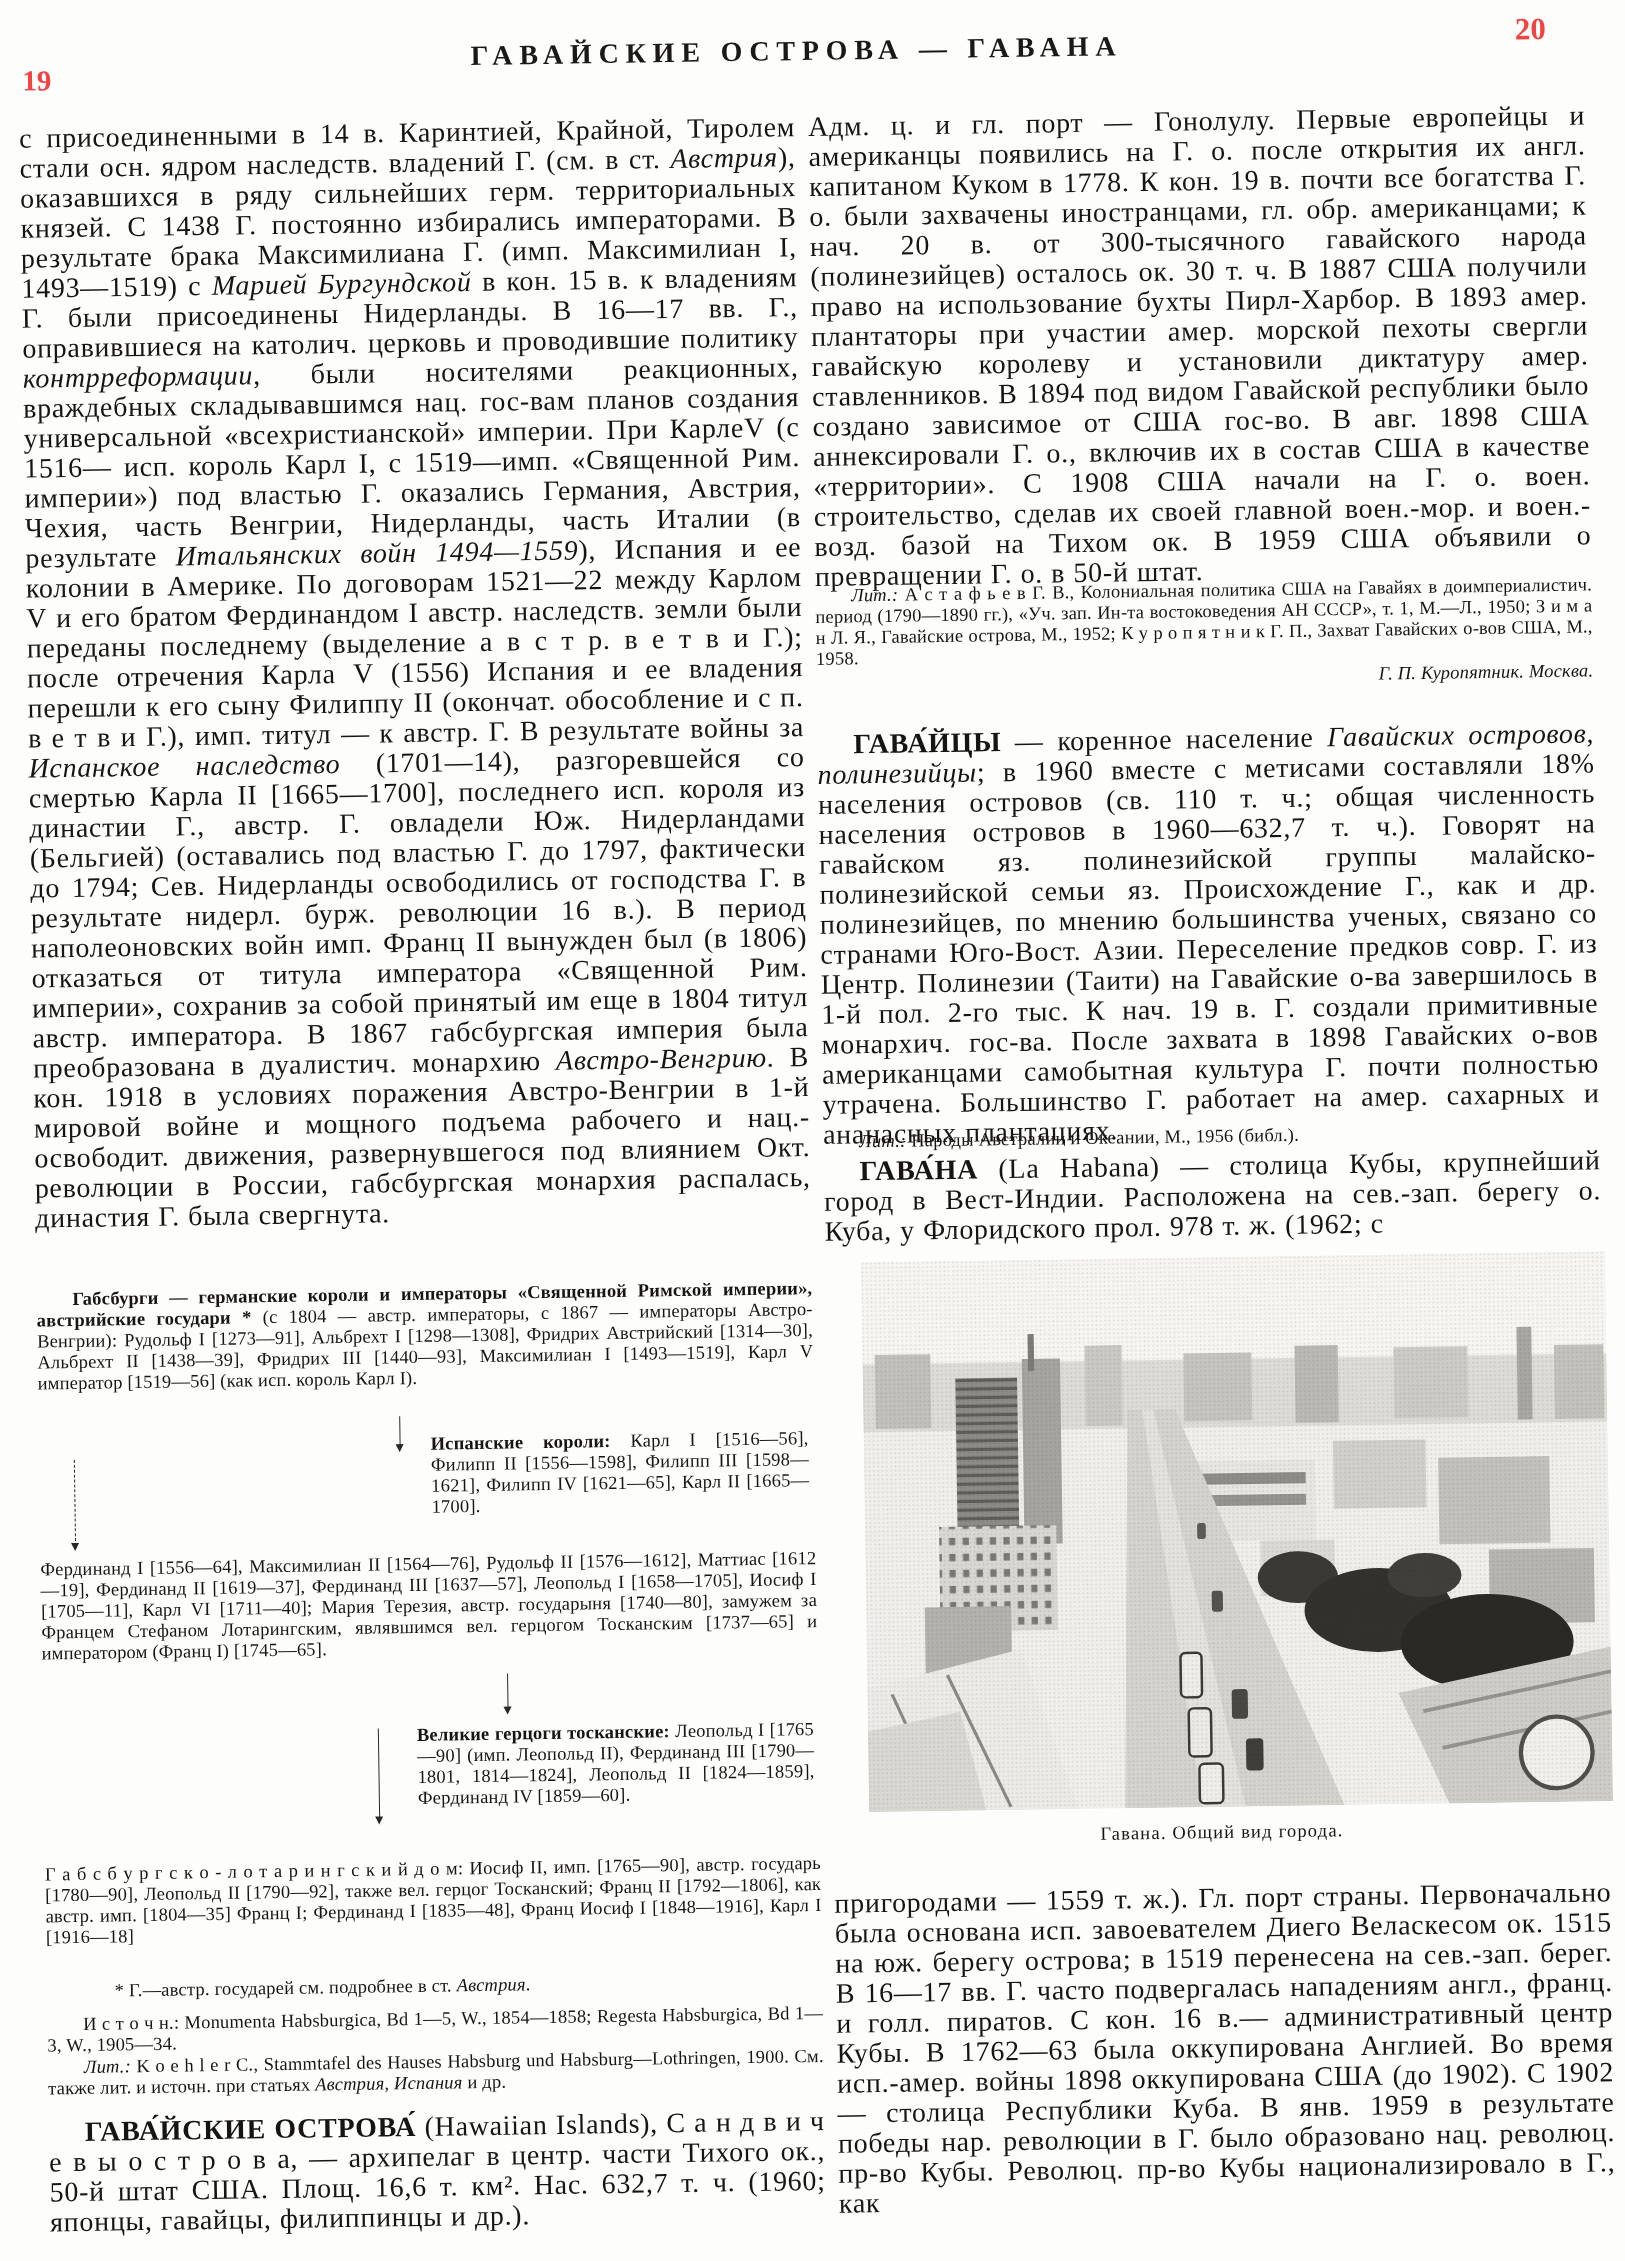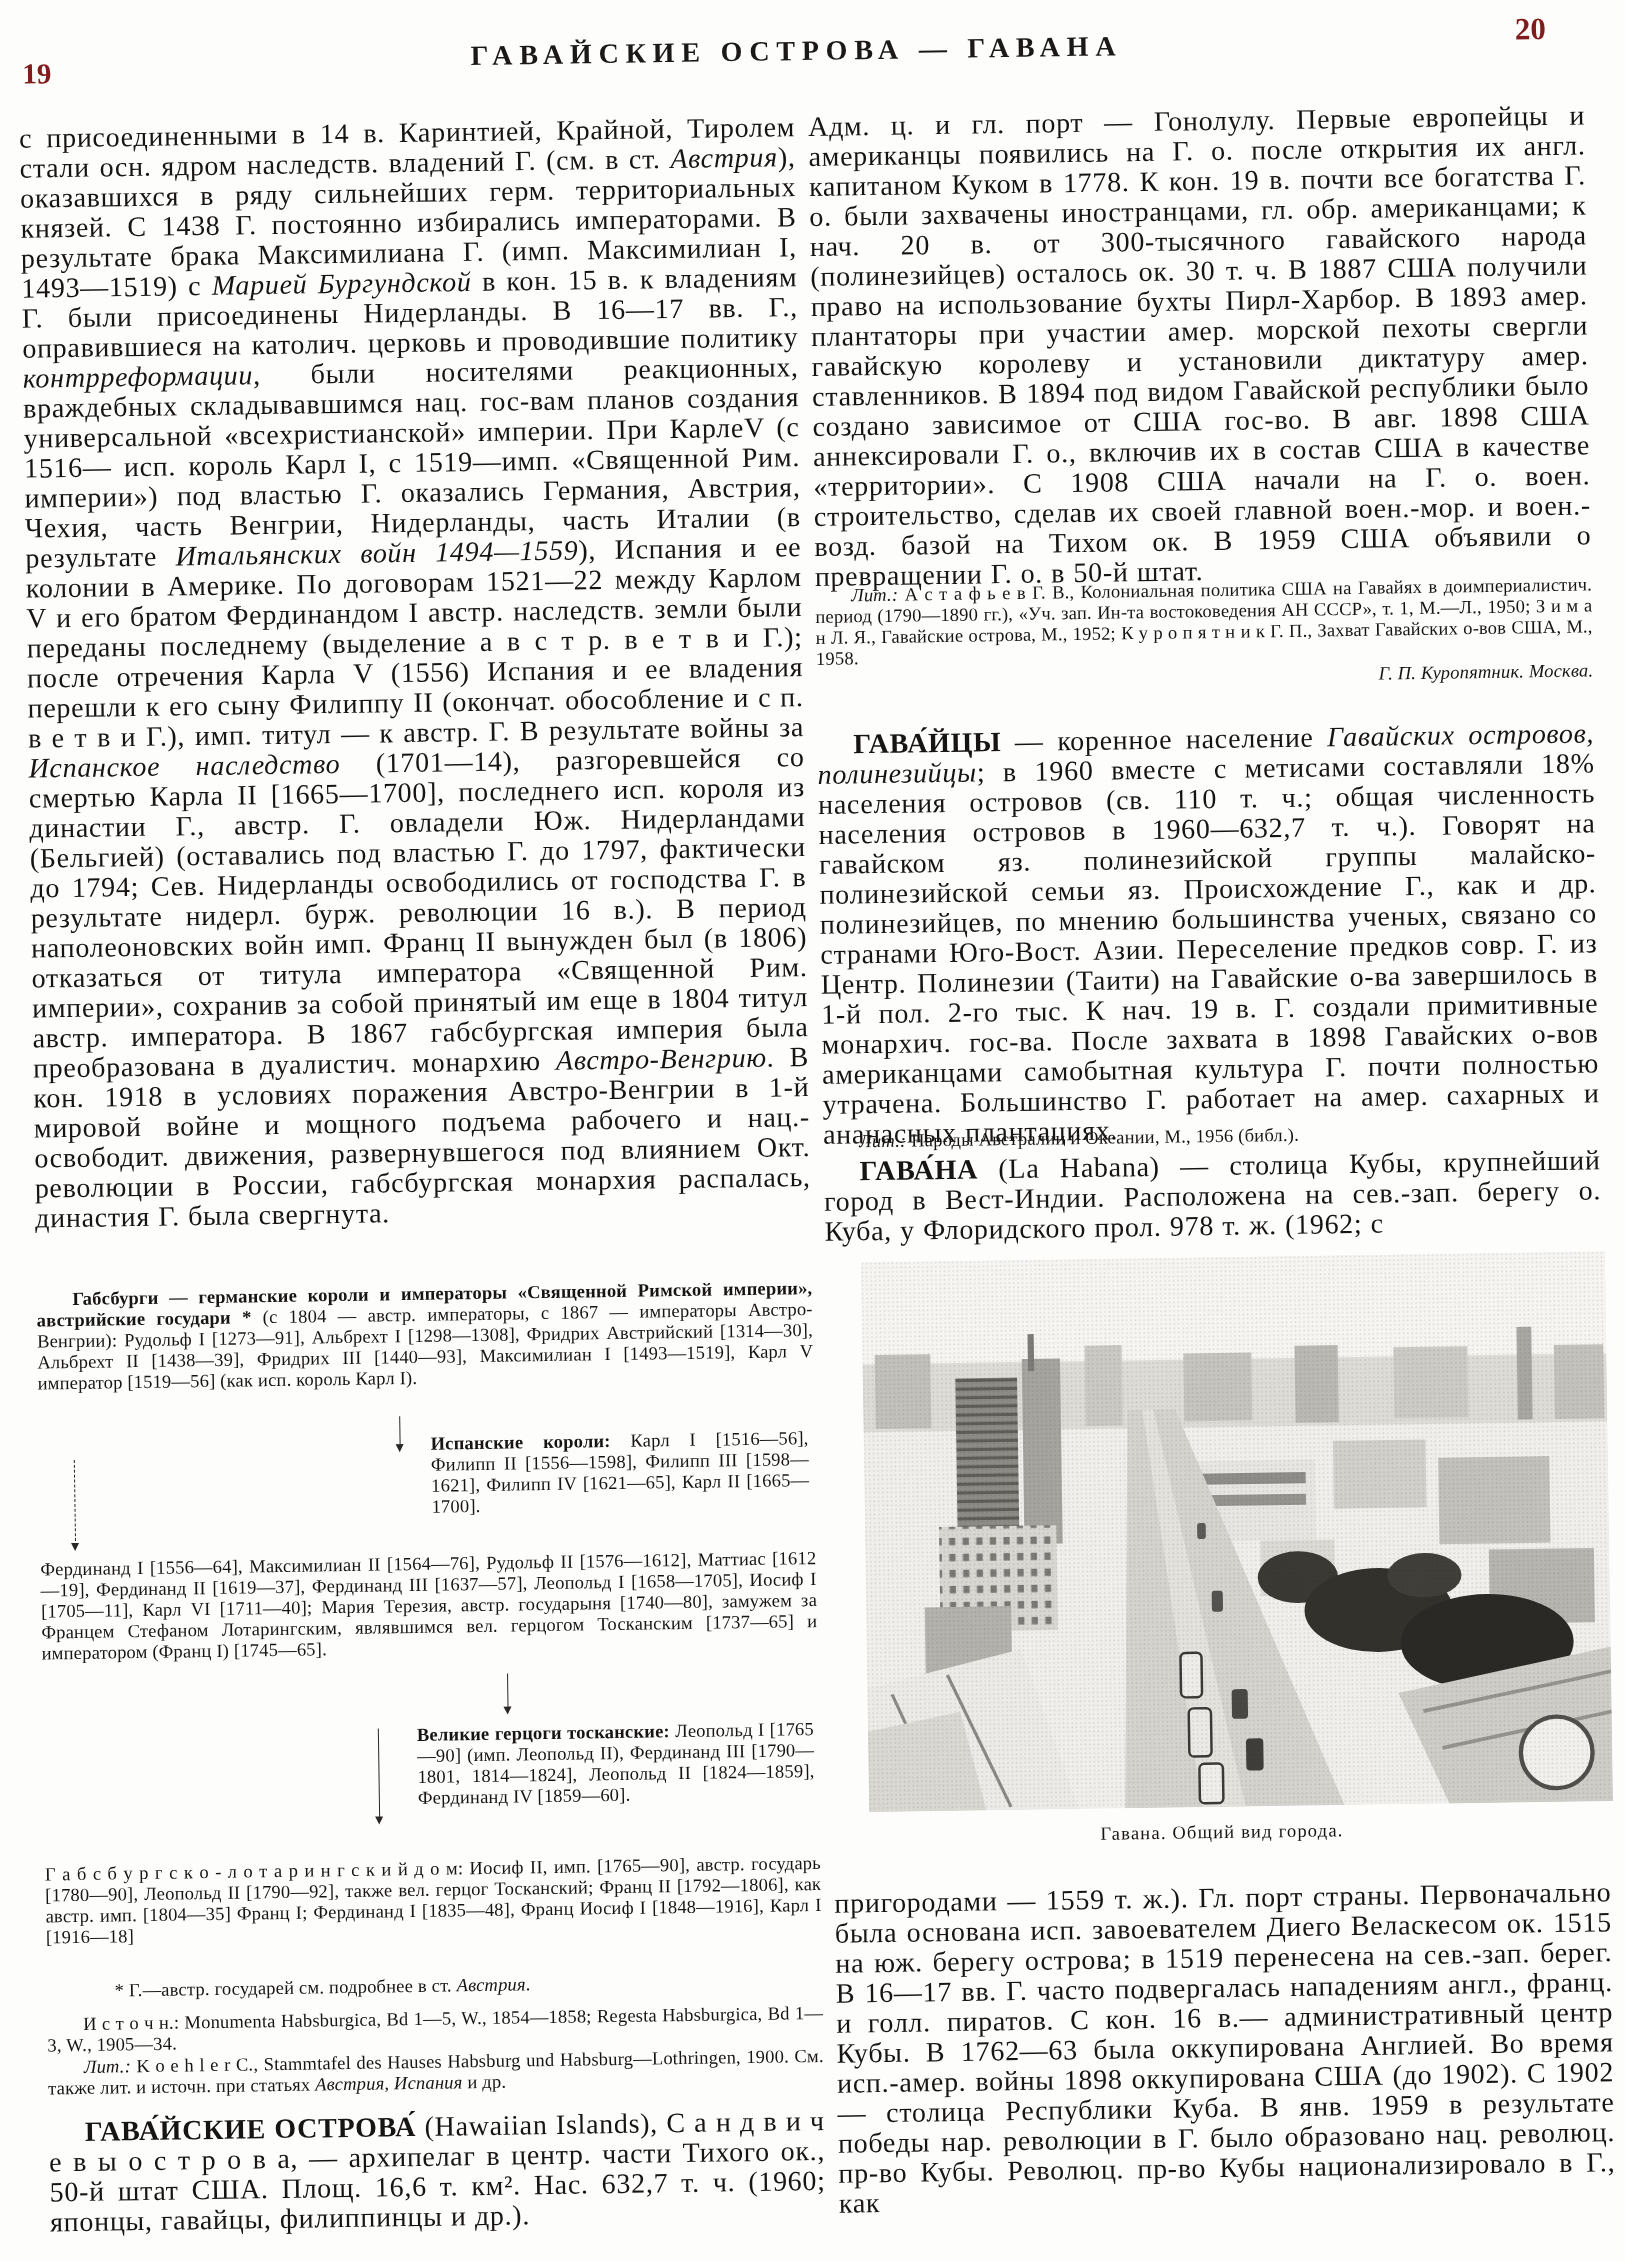--- a/index.html
+++ b/index.html
@@ -5,21 +5,21 @@
   html,body{margin:0;padding:0;background:#e9e7e2;}
   .page{
     position:relative;width:1625px;height:2261px;
     background:#fdfdfb;overflow:hidden;
     font-family:"Liberation Serif","DejaVu Serif",serif;
     color:#171513;
   }
   .sheet{position:absolute;left:0;top:0;width:1625px;height:2261px;
     transform:rotate(-0.85deg);transform-origin:50% 50%;}
   .abs{position:absolute;}
-  .pagenum{font-size:29px;font-weight:bold;color:#7f1d1d;}
+  .pagenum{font-size:29px;font-weight:bold;color:#ef4444;}
   .header-title{
     left:0;top:35px;width:1625px;text-align:center;
     font-size:28px;font-weight:bold;letter-spacing:6.8px;color:#1b1917;
   }
   .bigtext{
     font-size:28px;line-height:30px;letter-spacing:0.7px;
     text-align:justify;word-spacing:0.6px;
   }
   .smalltext{
     font-size:18.5px;line-height:21px;letter-spacing:0.2px;
@@ -41,21 +41,21 @@
     border:4.3px solid transparent;border-top:8.6px solid #2a2826;
   }
   .photo-frame{left:859px;top:1263px;width:744px;height:550px;}
 </style>
 </head>
 <body>
 
 <div class="page">
   <div class="sheet">
 
-    <div class="abs pagenum" style="left:38px;top:46px;">19</div>
+    <div class="abs pagenum" style="left:38px;top:53px;">19</div>
     <div class="abs header-title">ГАВАЙСКИЕ ОСТРОВА — ГАВАНА</div>
     <div class="abs pagenum" style="left:1531px;top:22px;font-size:31px;">20</div>
 
     <div class="abs leftcol bigtext" style="top:112px;"><span>с присоединенными в 14 в. Каринтией, Крайной, Тиролем стали осн. ядром наследств. владений Г. (см. в ст. </span><span class="seg-i">Австрия</span><span>), оказавшихся в ряду сильнейших герм. территориальных князей. С 1438 Г. постоянно избирались императорами. В результате брака Максимилиана Г. (имп. Максимилиан I, 1493—1519) с </span><span class="seg-i">Марией Бургундской</span><span> в кон. 15 в. к владениям Г. были присоединены Нидерланды. В 16—17 вв. Г., оправившиеся на католич. церковь и проводившие политику </span><span class="seg-i">контрреформации</span><span>, были носителями реакционных, враждебных складывавшимся нац. гос-вам планов создания универсальной «всехристианской» империи. При КарлеV (с 1516— исп. король Карл I, с 1519—имп. «Священной Рим. империи») под властью Г. оказались Германия, Австрия, Чехия, часть Венгрии, Нидерланды, часть Италии (в результате </span><span class="seg-i">Итальянских войн 1494—1559</span><span>), Испания и ее колонии в Америке. По договорам 1521—22 между Карлом V и его братом Фердинандом I австр. наследств. земли были переданы последнему (выделение а в с т р.  в е т в и  Г.); после отречения Карла V (1556) Испания и ее владения перешли к его сыну Филиппу II (окончат. обособление и с п.  в е т в и  Г.), имп. титул — к австр. Г. В результате войны за </span><span class="seg-i">Испанское наследство</span><span> (1701—14), разгоревшейся со смертью Карла II [1665—1700], последнего исп. короля из династии Г., австр. Г. овладели Юж. Нидерландами (Бельгией) (оставались под властью Г. до 1797, фактически до 1794; Сев. Нидерланды освободились от господства Г. в результате нидерл. бурж. революции 16 в.). В период наполеоновских войн имп. Франц II вынужден был (в 1806) отказаться от титула императора «Священной Рим. империи», сохранив за собой принятый им еще в 1804 титул австр. императора. В 1867 габсбургская империя была преобразована в дуалистич. монархию </span><span class="seg-i">Австро-Венгрию</span><span>. В кон. 1918 в условиях поражения Австро-Венгрии в 1-й мировой войне и мощного подъема рабочего и нац.-освободит. движения, развернувшегося под влиянием Окт. революции в России, габсбургская монархия распалась, династия Г. была свергнута.</span></div>
 
     <div class="abs leftcol smalltext indent" style="top:1278px;"><span class="seg-b">Габсбурги — германские короли и императоры «Священной Римской империи», австрийские государи * </span><span>(с 1804 — австр. императоры, с 1867 — императоры Австро-Венгрии): Рудольф I [1273—91], Альбрехт I [1298—1308], Фридрих Австрийский [1314—30], Альбрехт II [1438—39], Фридрих III [1440—93], Максимилиан I [1493—1519], Карл V император [1519—56] (как исп. король Карл I).</span></div>
 
     <div class="v-arrow" style="left:395px;top:1410px;height:31px;"></div>
     <div class="v-arrow dash" style="left:69px;top:1449px;height:86px;"></div>
     <div class="v-arrow" style="left:499px;top:1669px;height:36px;"></div>

